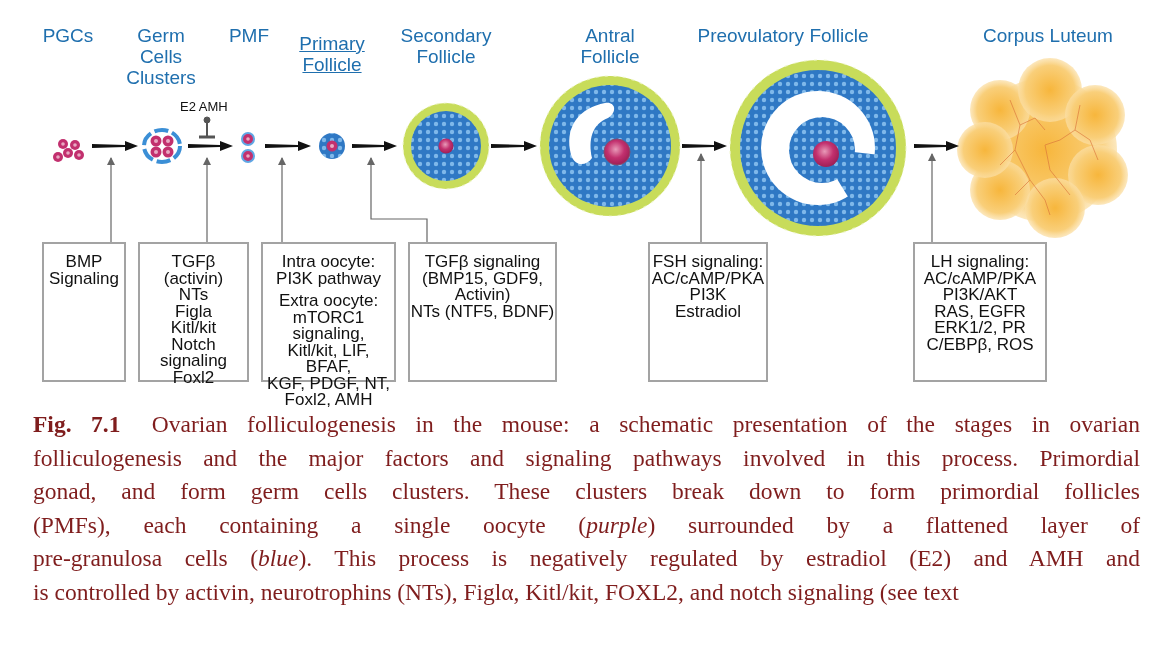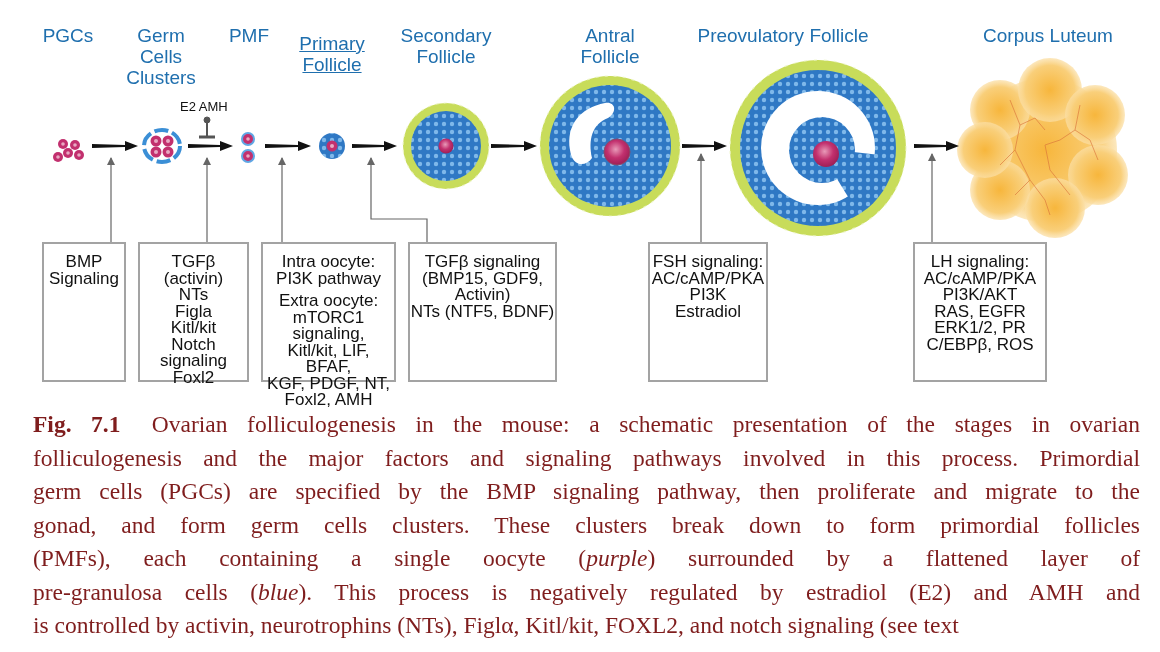--- a/index.html
+++ b/index.html
@@ -237,18 +237,17 @@
   <span class="ln">AC/cAMP/PKA</span>
   <span class="ln">PI3K/AKT</span>
   <span class="ln">RAS, EGFR</span>
   <span class="ln">ERK1/2, PR</span>
   <span class="ln">C/EBPβ, ROS</span>
 </div>
 
 <div class="caption" id="caption">
     <span class="ln"><span class="fig-no">Fig. 7.1</span>  Ovarian folliculogenesis in the mouse: a schematic presentation of the stages in ovarian</span>
     <span class="ln">folliculogenesis and the major factors and signaling pathways involved in this process. Primordial</span>
-    <span class="ln">germ cells (PGCs) are specified by the BMP signaling pathway, then proliferate and migrate to the</span>
     <span class="ln">gonad, and form germ cells clusters. These clusters break down to form primordial follicles</span>
     <span class="ln">(PMFs), each containing a single oocyte (<i>purple</i>) surrounded by a flattened layer of</span>
     <span class="ln">pre-granulosa cells (<i>blue</i>). This process is negatively regulated by estradiol (E2) and AMH and</span>
     <span class="ln last">is controlled by activin, neurotrophins (NTs), Figlα, Kitl/kit, FOXL2, and notch signaling (see text</span>
   </div>
 
 </body></html>

